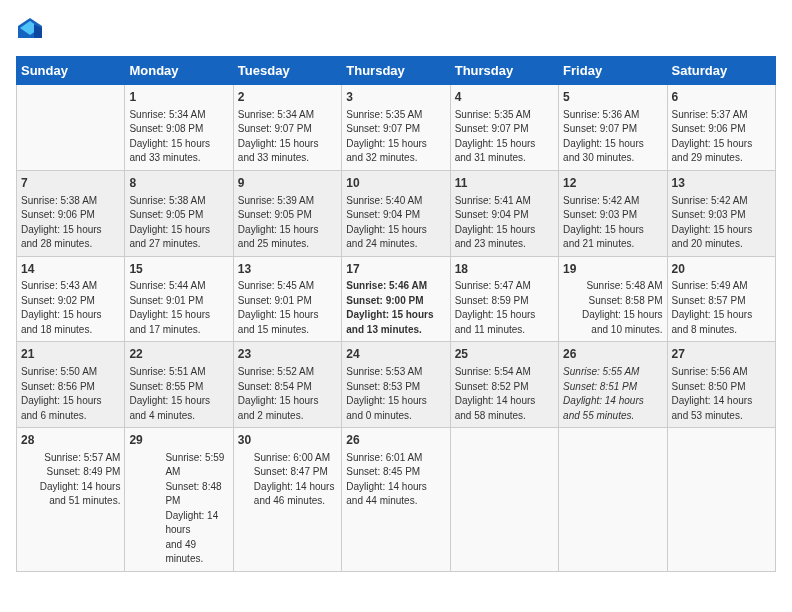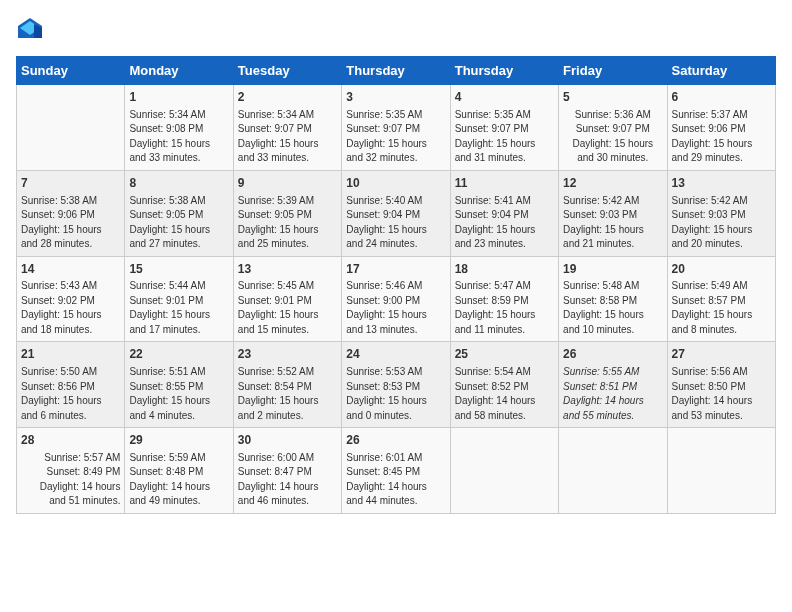--- a/index.html
+++ b/index.html
@@ -149,21 +149,21 @@
         </td>
         <td>
           <span class="day-num">4</span>
           <div class="cell-content" style="white-space: pre-line;">Sunrise: 5:35 AM
 Sunset: 9:07 PM
 Daylight: 15 hours
 and 31 minutes.</div>
         </td>
         <td>
           <span class="day-num">5</span>
-          <div class="cell-content" style="white-space: pre-line; text-align: center;">Sunrise: 5:36 AM
+          <div class="cell-content" style="white-space: pre-line;">Sunrise: 5:36 AM
 Sunset: 9:07 PM
 Daylight: 15 hours
 and 30 minutes.</div>
         </td>
         <td>
           <span class="day-num">6</span>
           <div class="cell-content" style="white-space: pre-line;">Sunrise: 5:37 AM
 Sunset: 9:06 PM
 Daylight: 15 hours
 and 29 minutes.</div>
@@ -237,35 +237,35 @@
         </td>
         <td>
           <span class="day-num">13</span>
           <div class="cell-content" style="white-space: pre-line;">Sunrise: 5:45 AM
 Sunset: 9:01 PM
 Daylight: 15 hours
 and 15 minutes.</div>
         </td>
         <td>
           <span class="day-num">17</span>
-          <div class="cell-content" style="white-space: pre-line;">Sunrise: 5:46 AM
+          <div class="cell-content" style="white-space: pre-line; font-weight: bold;">Sunrise: 5:46 AM
 Sunset: 9:00 PM
 Daylight: 15 hours
 and 13 minutes.</div>
         </td>
         <td>
           <span class="day-num">18</span>
           <div class="cell-content" style="white-space: pre-line;">Sunrise: 5:47 AM
 Sunset: 8:59 PM
 Daylight: 15 hours
 and 11 minutes.</div>
         </td>
         <td>
           <span class="day-num">19</span>
-          <div class="cell-content" style="white-space: pre-line;">Sunrise: 5:48 AM
+          <div class="cell-content" style="white-space: pre-line; text-align: right;">Sunrise: 5:48 AM
 Sunset: 8:58 PM
 Daylight: 15 hours
 and 10 minutes.</div>
         </td>
         <td>
           <span class="day-num">20</span>
           <div class="cell-content" style="white-space: pre-line;">Sunrise: 5:49 AM
 Sunset: 8:57 PM
 Daylight: 15 hours
 and 8 minutes.</div>
@@ -325,28 +325,28 @@
       <tr>
         <td>
           <span class="day-num">28</span>
           <div class="cell-content" style="white-space: pre-line; text-align: right;">Sunrise: 5:57 AM
 Sunset: 8:49 PM
 Daylight: 14 hours
 and 51 minutes.</div>
         </td>
         <td>
           <span class="day-num">29</span>
-          <div class="cell-content" style="white-space: pre-line;">Sunrise: 5:59 AM
+          <div class="cell-content" style="white-space: pre-line; margin-left: 36px;">Sunrise: 5:59 AM
 Sunset: 8:48 PM
 Daylight: 14 hours
 and 49 minutes.</div>
         </td>
         <td>
           <span class="day-num">30</span>
-          <div class="cell-content" style="white-space: pre-line;">Sunrise: 6:00 AM
+          <div class="cell-content" style="white-space: pre-line; margin-left: 16px;">Sunrise: 6:00 AM
 Sunset: 8:47 PM
 Daylight: 14 hours
 and 46 minutes.</div>
         </td>
         <td>
           <span class="day-num">26</span>
           <div class="cell-content" style="white-space: pre-line;">Sunrise: 6:01 AM
 Sunset: 8:45 PM
 Daylight: 14 hours
 and 44 minutes.</div>

